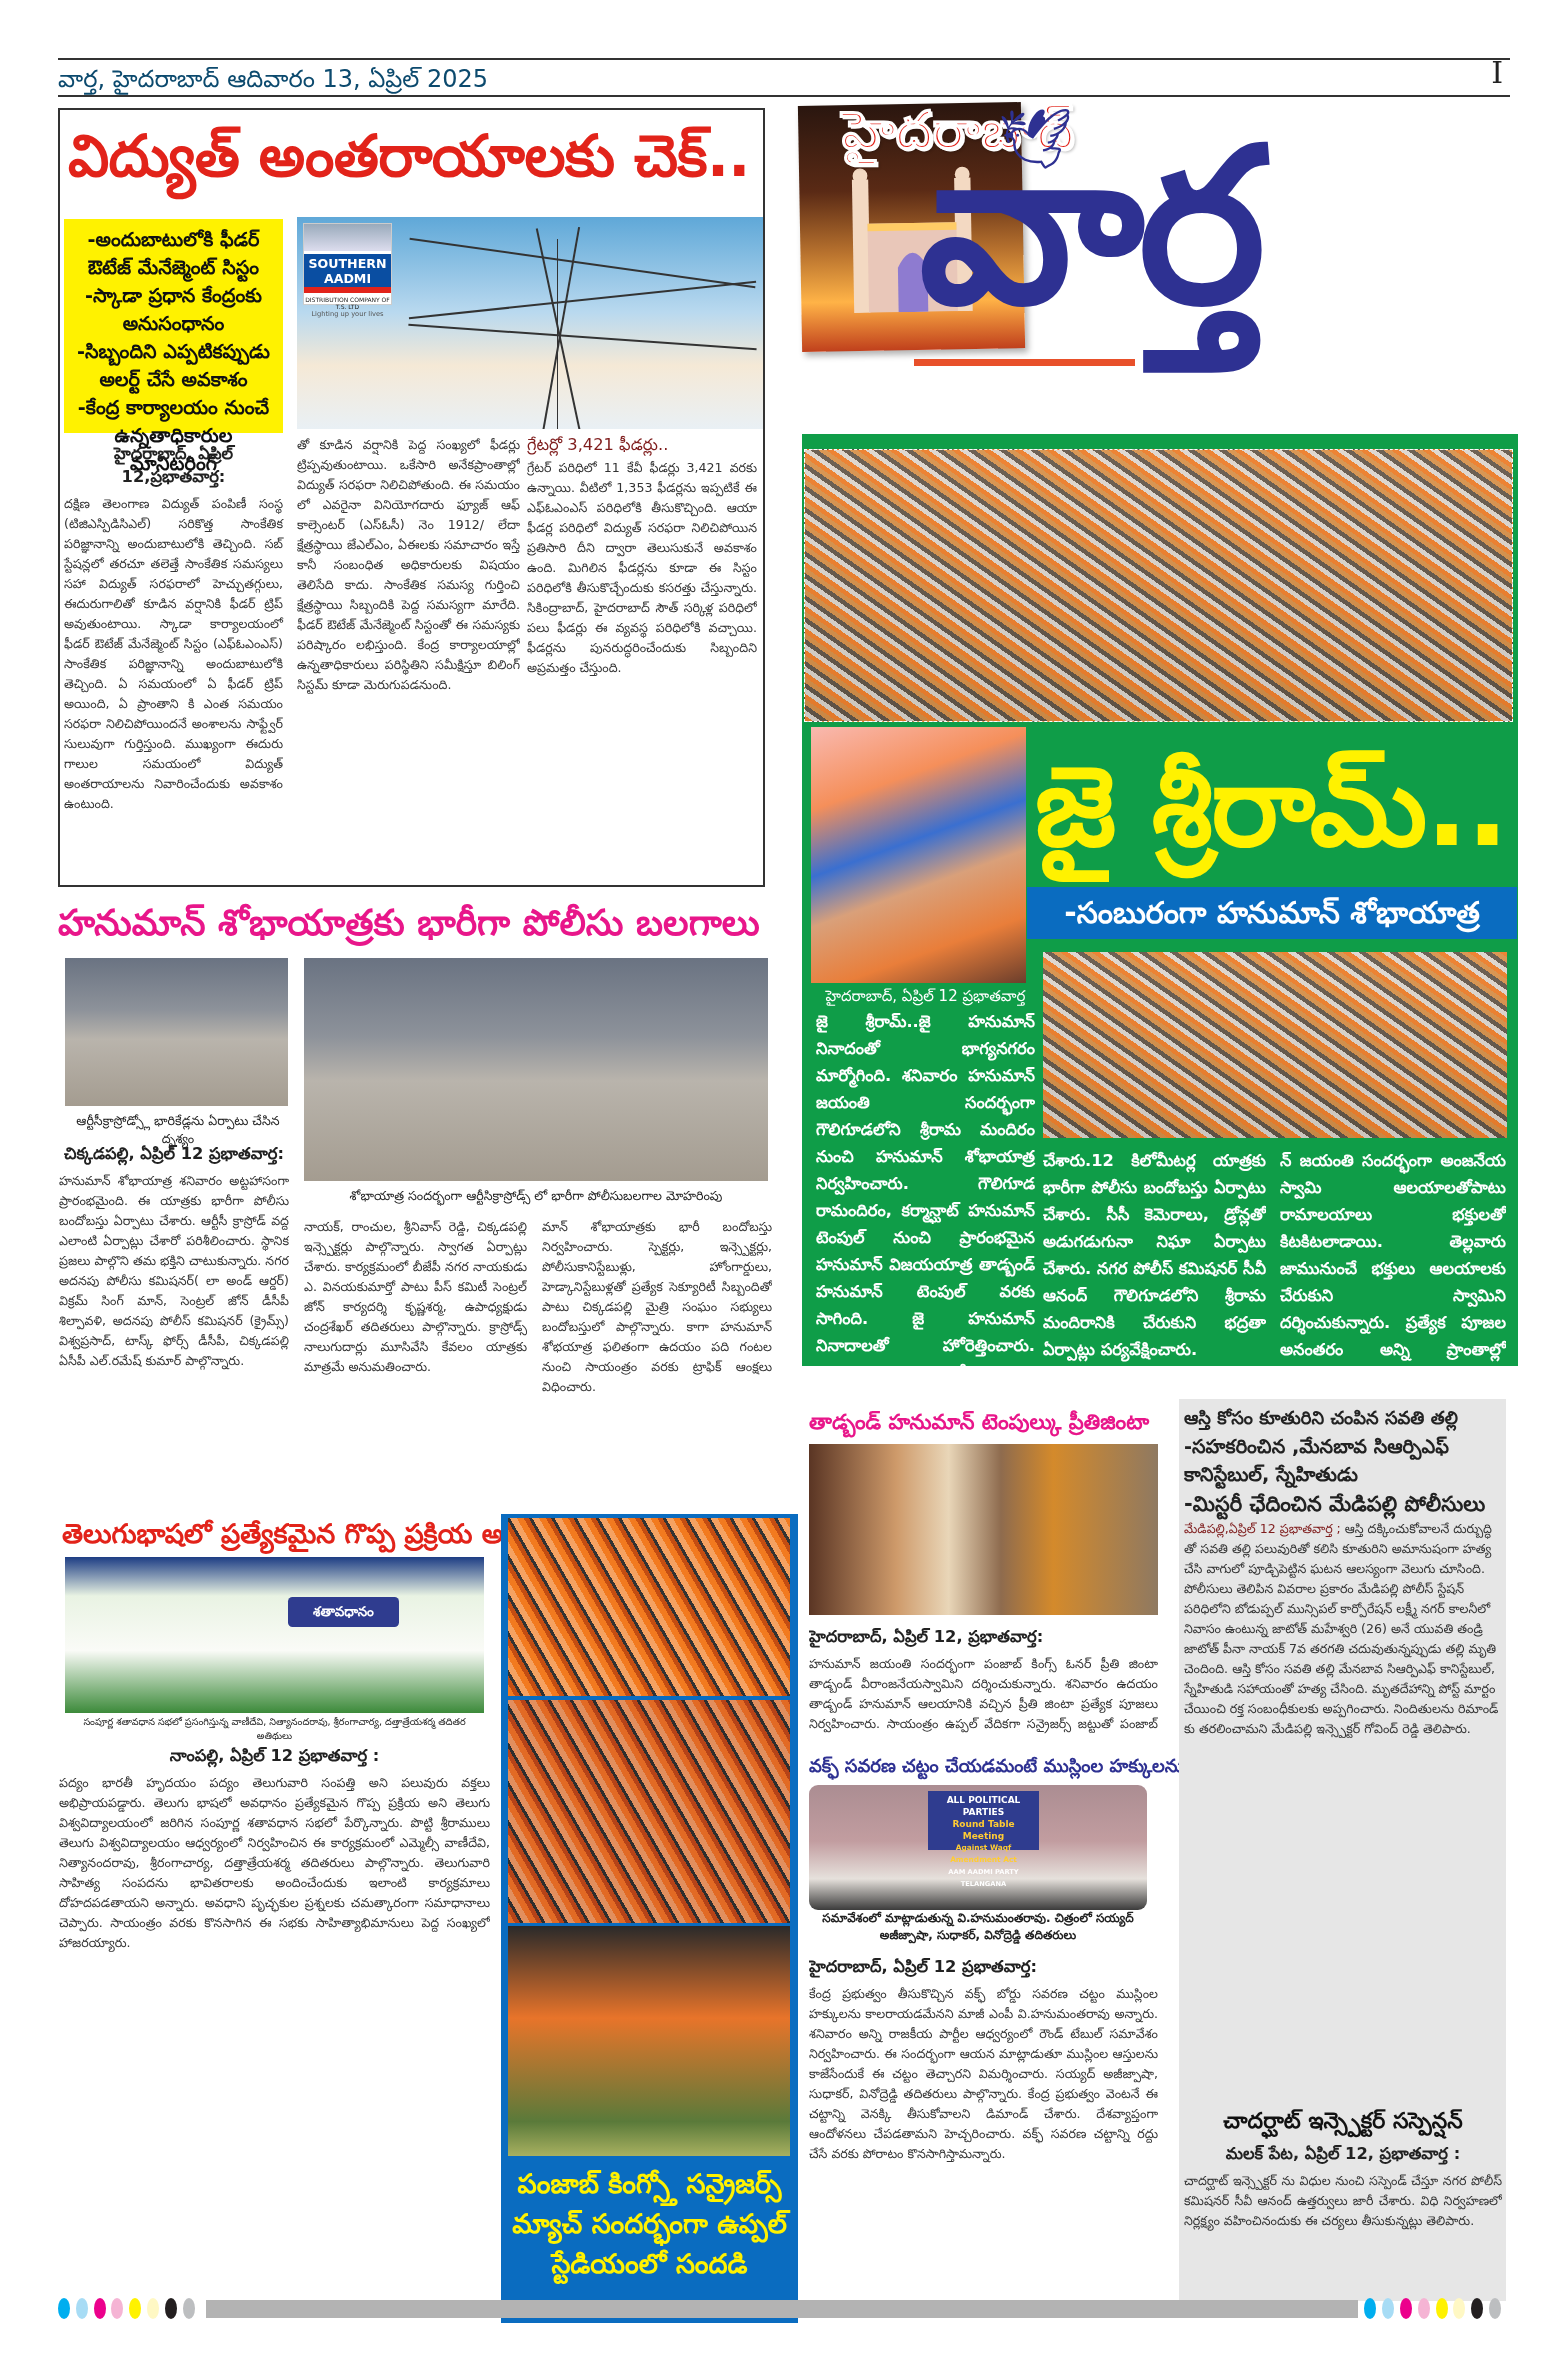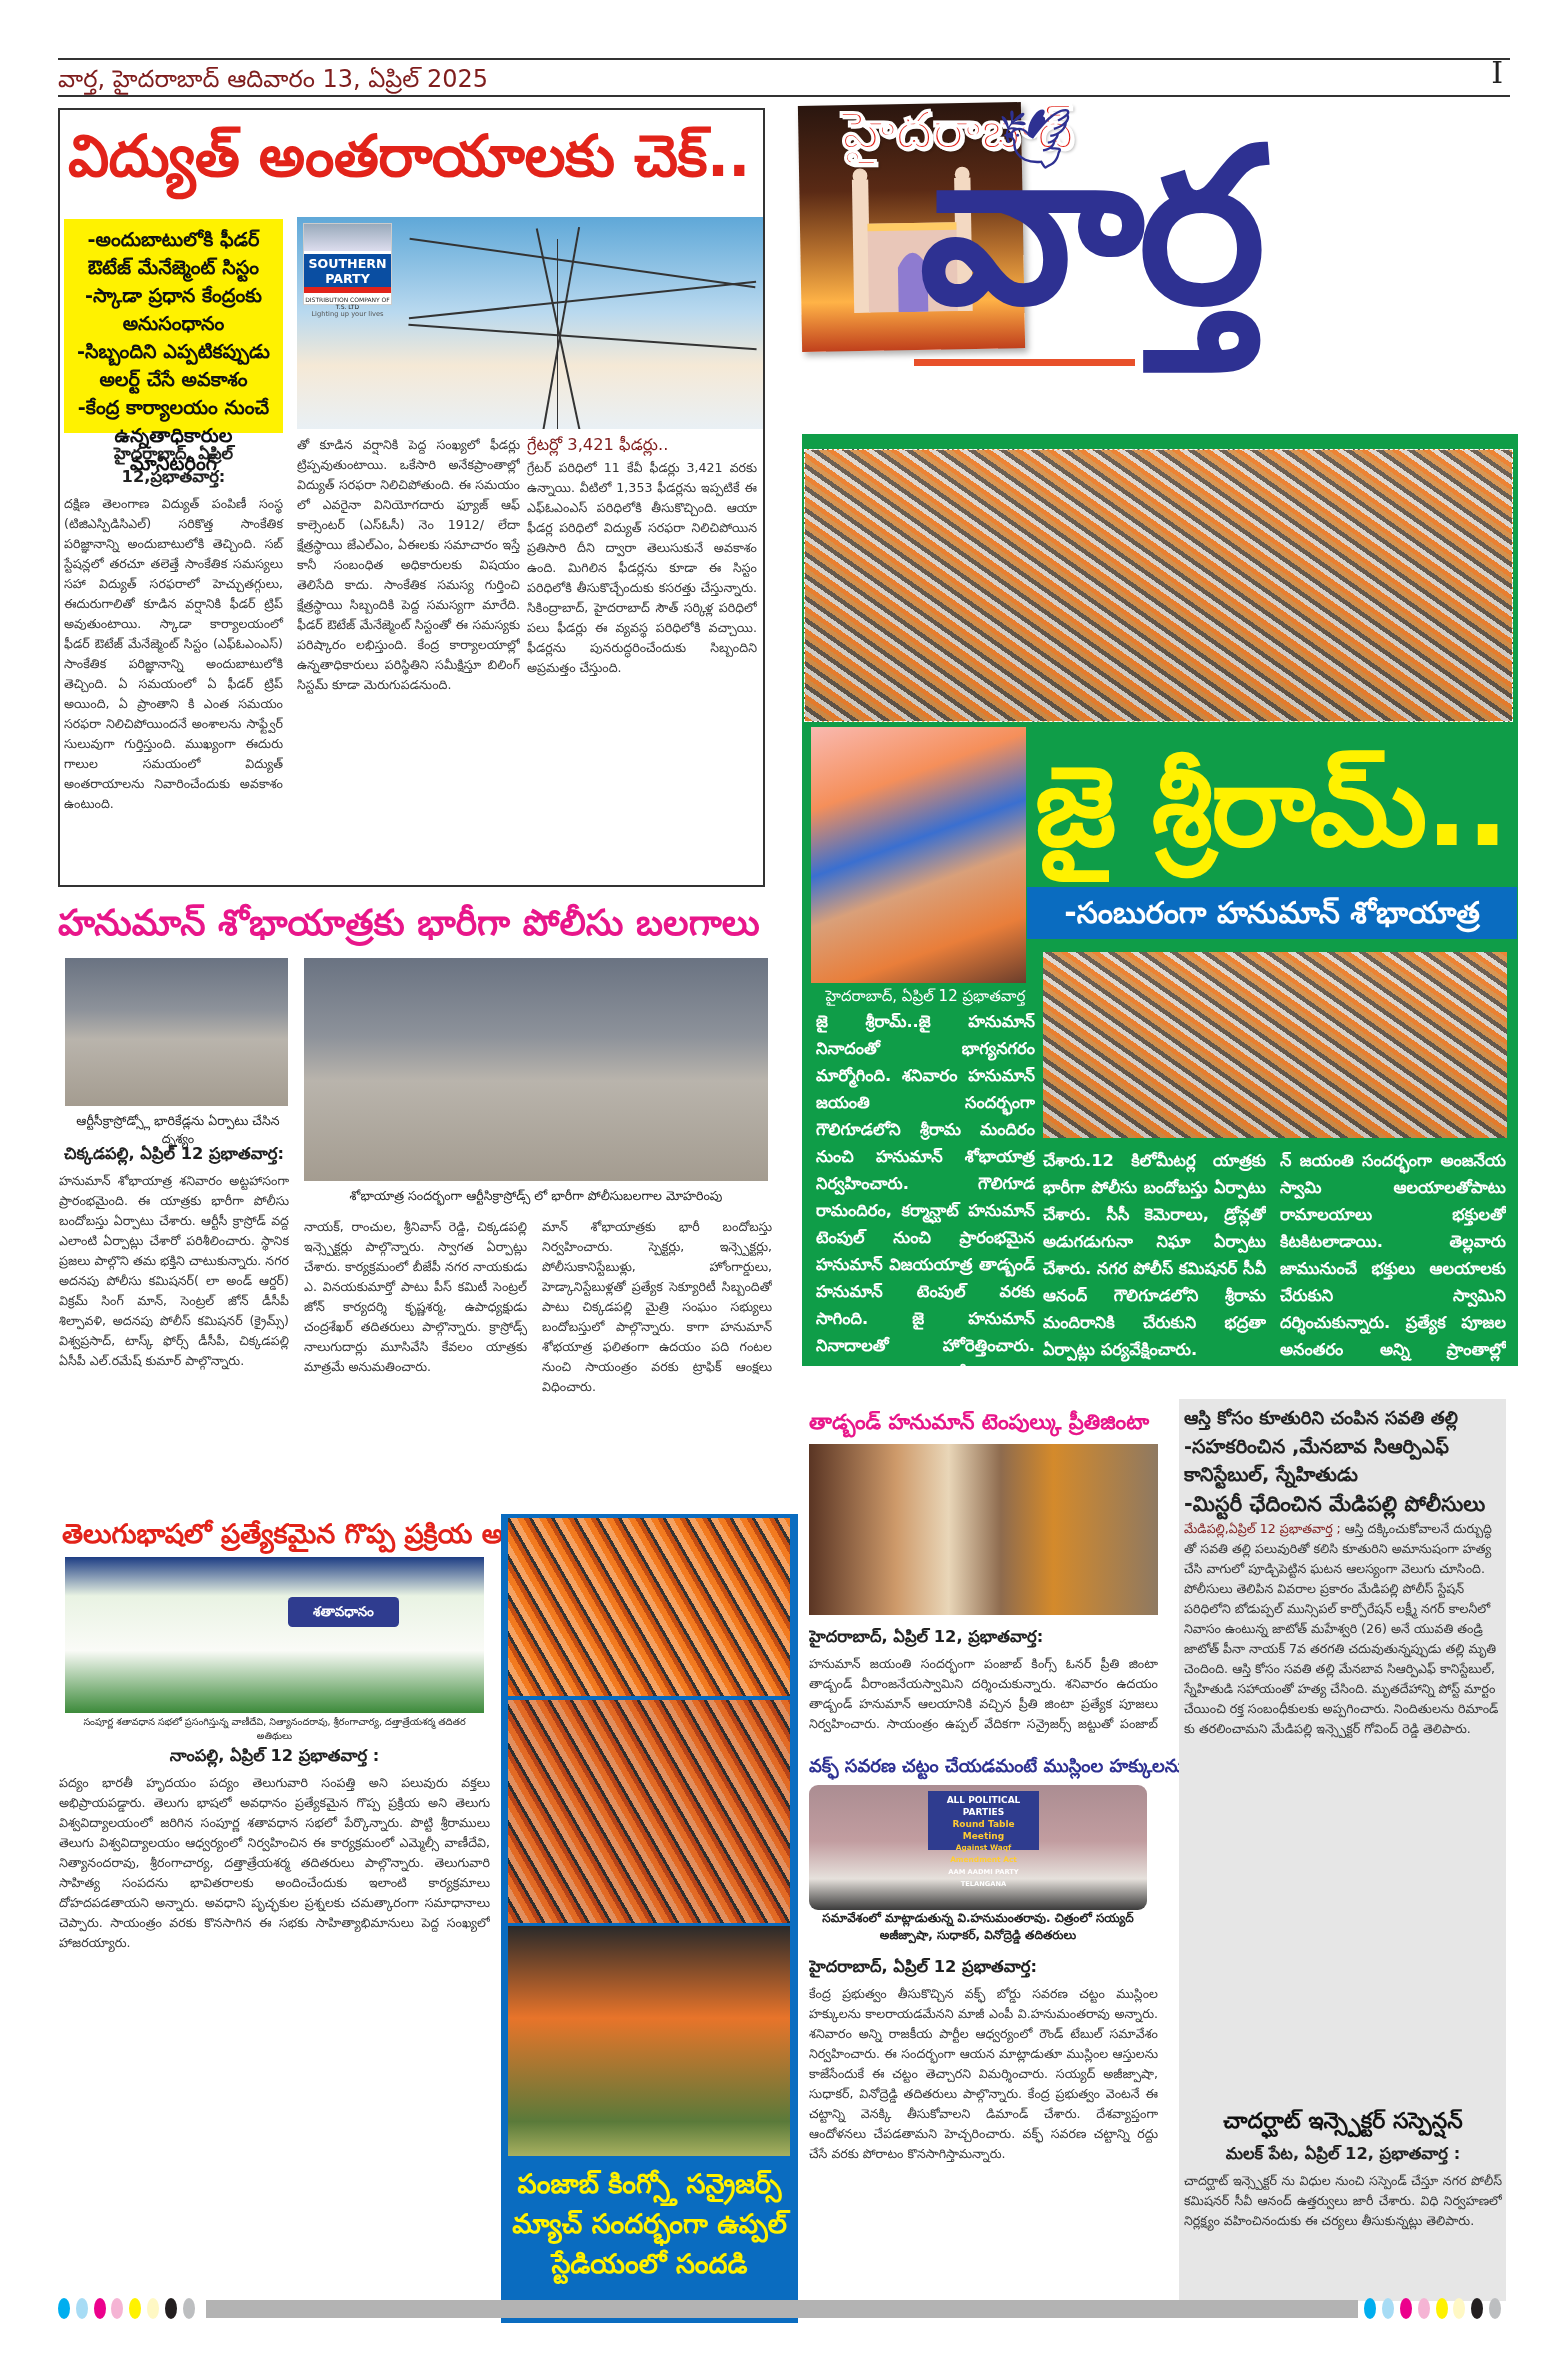--- a/index.html
+++ b/index.html
@@ -2,21 +2,21 @@
 <html style="font-size:12px"><head>
 <meta charset="utf-8">
 <style>
   * { box-sizing: border-box; margin: 0; padding: 0; }
   html, body { width: 1562px; height: 2377px; background: #fff; overflow: hidden; }
   body { position: relative; font-family: "DejaVu Sans", sans-serif; color: #222; }
   .abs { position: absolute; }
 
   
   .rule { position: absolute; left: 58px; right: 52px; height: 2.2px; background: #333; }
-  .dateline { position: absolute; left: 58px; top: 65px; font-size: 24px; color: #7f1d1d; }
+  .dateline { position: absolute; left: 58px; top: 65px; font-size: 24px; color: #0c4a6e; }
   .pageno { position: absolute; right: 59px; top: 55px; font-family: "DejaVu Serif", serif; font-size: 30px; color: #222; }
 
   
   .box1 { position: absolute; left: 58px; top: 108px; width: 707px; height: 779px; border: 2.2px solid #333; }
   .h-red { position: absolute; left: 68px; top: 122px; font-size: 58px; font-weight: bold; color: #e2231a; white-space: nowrap; letter-spacing: -0.7px; }
   .yellowbox { position: absolute; left: 64px; top: 219px; width: 219px; height: 214px; background: #fff200; padding: 7.4px 4.5px; }
   .yellowbox p { font-size: 19.3px; font-weight: bold; text-align: center; line-height: 28px; color: #111; }
   .dline { font-size: 16.3px; font-weight: bold; text-align: center; margin: 4.5px 0; }
   .bodytext { font-size: 12.6px; line-height: 20px; text-align: justify; color: #333; }
 
@@ -85,21 +85,21 @@
 <div class="h-red">విద్యుత్ అంతరాయాలకు చెక్..</div>
 <div class="yellowbox">
   <p>-అందుబాటులోకి ఫీడర్ ఔటేజ్ మేనేజ్మెంట్ సిస్టం</p>
   <p>-స్కాడా ప్రధాన కేంద్రంకు అనుసంధానం</p>
   <p>-సిబ్బందిని ఎప్పటికప్పుడు అలర్ట్ చేసే అవకాశం</p>
   <p>-కేంద్ర కార్యాలయం నుంచే ఉన్నతాధికారుల మానిటరింగ్</p>
 </div>
 <div class="photo sky" style="left:297px; top:217px; width:466px; height:212px;">
   <div class="sp-logo">
     <div style="height:27px; background:linear-gradient(180deg,#9ab,#dde);"></div>
-    <div class="s" style="margin-top:3px;">SOUTHERN PARTY</div>
+    <div class="s" style="margin-top:3px;">SOUTHERN AADMI</div>
     <div class="r"></div>
     <div style="font-size:6px; margin-top:3px;">DISTRIBUTION COMPANY OF T.S. LTD</div>
     <div style="font-size:6.7px; color:#555;">Lighting up your lives</div>
   </div>
   <div class="pylon" style="left:245px; top:7.4px; height:208px; transform:rotate(10deg);"></div>
   <div class="pylon" style="left:282px; top:7.4px; height:208px; transform:rotate(-12deg);"></div>
   <div class="pylon" style="left:260px; top:22px; height:193px; border-left-width:1.5px;"></div>
   <div class="abs" style="left:111px; top:45px; width:349px; height:1.5px; background:#333; transform:rotate(8deg);"></div>
   <div class="abs" style="left:111px; top:82px; width:349px; height:1.5px; background:#333; transform:rotate(-6deg);"></div>
   <div class="abs" style="left:111px; top:119px; width:349px; height:1.5px; background:#333; transform:rotate(4deg);"></div>

